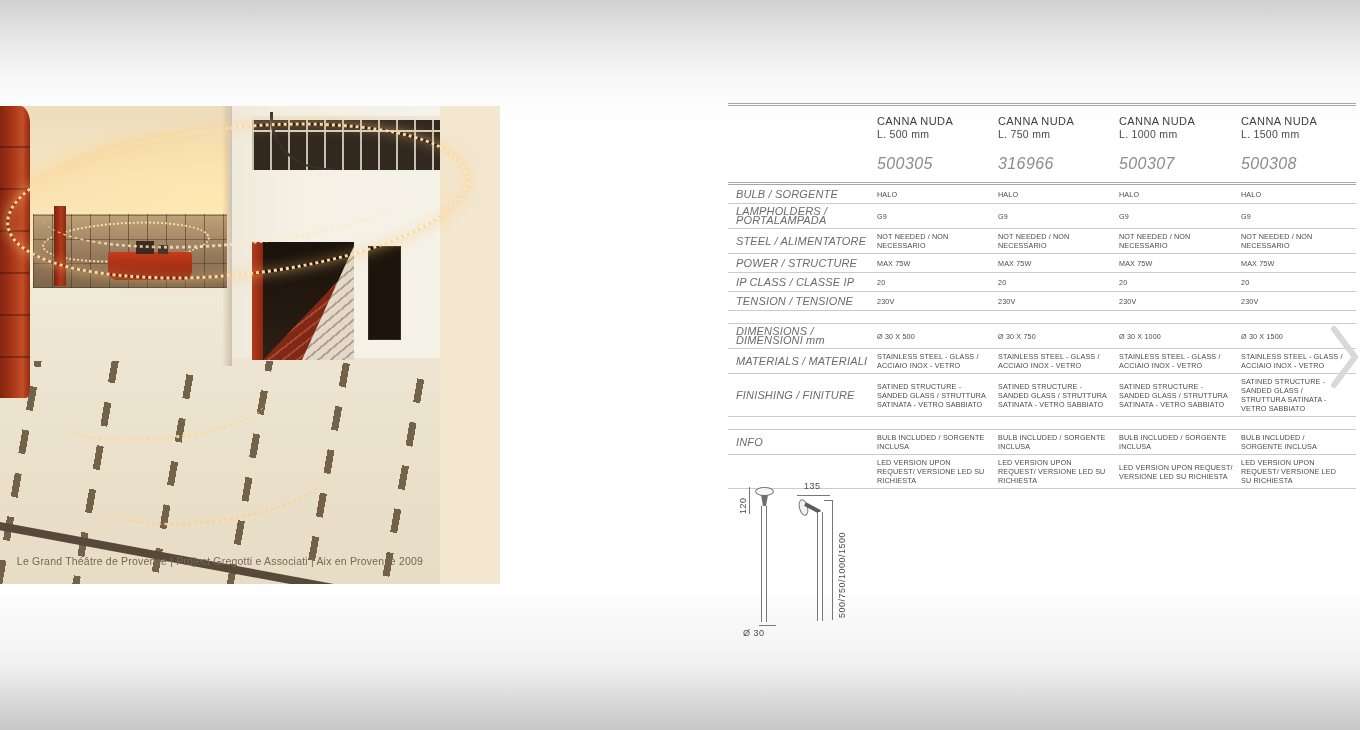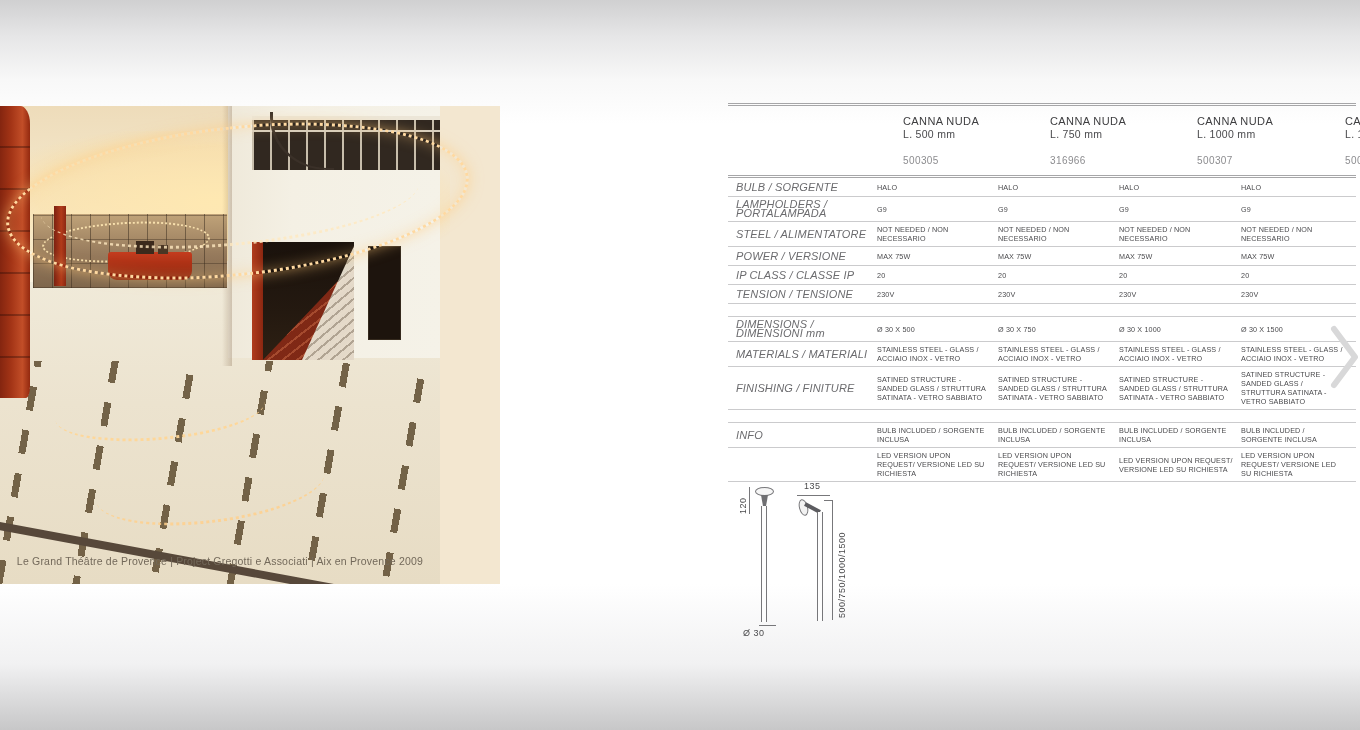--- a/index.html
+++ b/index.html
@@ -74,24 +74,24 @@
   .ph-leftcol-seams { left:-8px; top:0; width:38px; height:292px;
     background:repeating-linear-gradient(180deg, transparent 0 40px, rgba(40,10,5,.35) 40px 42px); }
   .ph-midpillar { left:54px; top:100px; width:12px; height:80px;
     background:linear-gradient(90deg,#7c2110,#b23b1a 60%,#8c2812); }
   .ph-caption { left:0; top:449px; width:440px; text-align:center; color:#73695a;
     font-size:10.5px; letter-spacing:.2px; }
 
   
   #spec { position:absolute; left:728px; top:103px; width:628px; color:#555558; }
   .tgrid { display:grid; grid-template-columns:149px 121px 121px 122px 115px; align-items:center; }
-  #thead { border-top:3px double #a6a6a8; border-bottom:3px double #a6a6a8; padding:9px 0 9px; align-items:start;gap:26px; }
+  #thead { border-top:3px double #a6a6a8; border-bottom:3px double #a6a6a8; padding:9px 0 9px; align-items:start; }
   .prod-name { font-size:11px; color:#3e3e40; letter-spacing:.4px; line-height:13px; }
   .prod-len  { font-size:10.5px; color:#4a4a4d; letter-spacing:.3px; line-height:13px; }
-  .prod-code { font-size:10px; color:#8c8c8f; letter-spacing:.4px; margin-top:14px; }
+  .prod-code { font-size:16px; color:#8c8c8f; letter-spacing:.4px; margin-top:14px;font-style:italic; }
   .sec { }
   .sec + .sec { margin-top:12px; border-top:1px solid #cbcbcd; }
   .row { border-bottom:1px solid #cbcbcd; min-height:19px; }
   .cell { font-size:7.2px; line-height:9px; letter-spacing:.15px; padding:3px 8px 3px 0; color:#4a4a4d; }
   .cell.label { font-size:11px; color:#6b6b6e; padding-left:8px;font-style:italic; }
 
   
   #drawing { position:absolute; left:725px; top:478px; width:150px; height:175px; }
   #drawing > * { position:absolute; }
   .d-line { background:#77777a; }
@@ -192,21 +192,21 @@
         <div class="cell">G9</div>
       </div>
       <div class="row tgrid">
         <div class="cell label">STEEL / ALIMENTATORE</div>
         <div class="cell">NOT NEEDED / NON NECESSARIO</div>
         <div class="cell">NOT NEEDED / NON NECESSARIO</div>
         <div class="cell">NOT NEEDED / NON NECESSARIO</div>
         <div class="cell">NOT NEEDED / NON NECESSARIO</div>
       </div>
       <div class="row tgrid">
-        <div class="cell label">POWER / VERSIONE</div>
+        <div class="cell label">POWER / STRUCTURE</div>
         <div class="cell">MAX 75W</div>
         <div class="cell">MAX 75W</div>
         <div class="cell">MAX 75W</div>
         <div class="cell">MAX 75W</div>
       </div>
       <div class="row tgrid">
         <div class="cell label">IP CLASS / CLASSE IP</div>
         <div class="cell">20</div>
         <div class="cell">20</div>
         <div class="cell">20</div>

